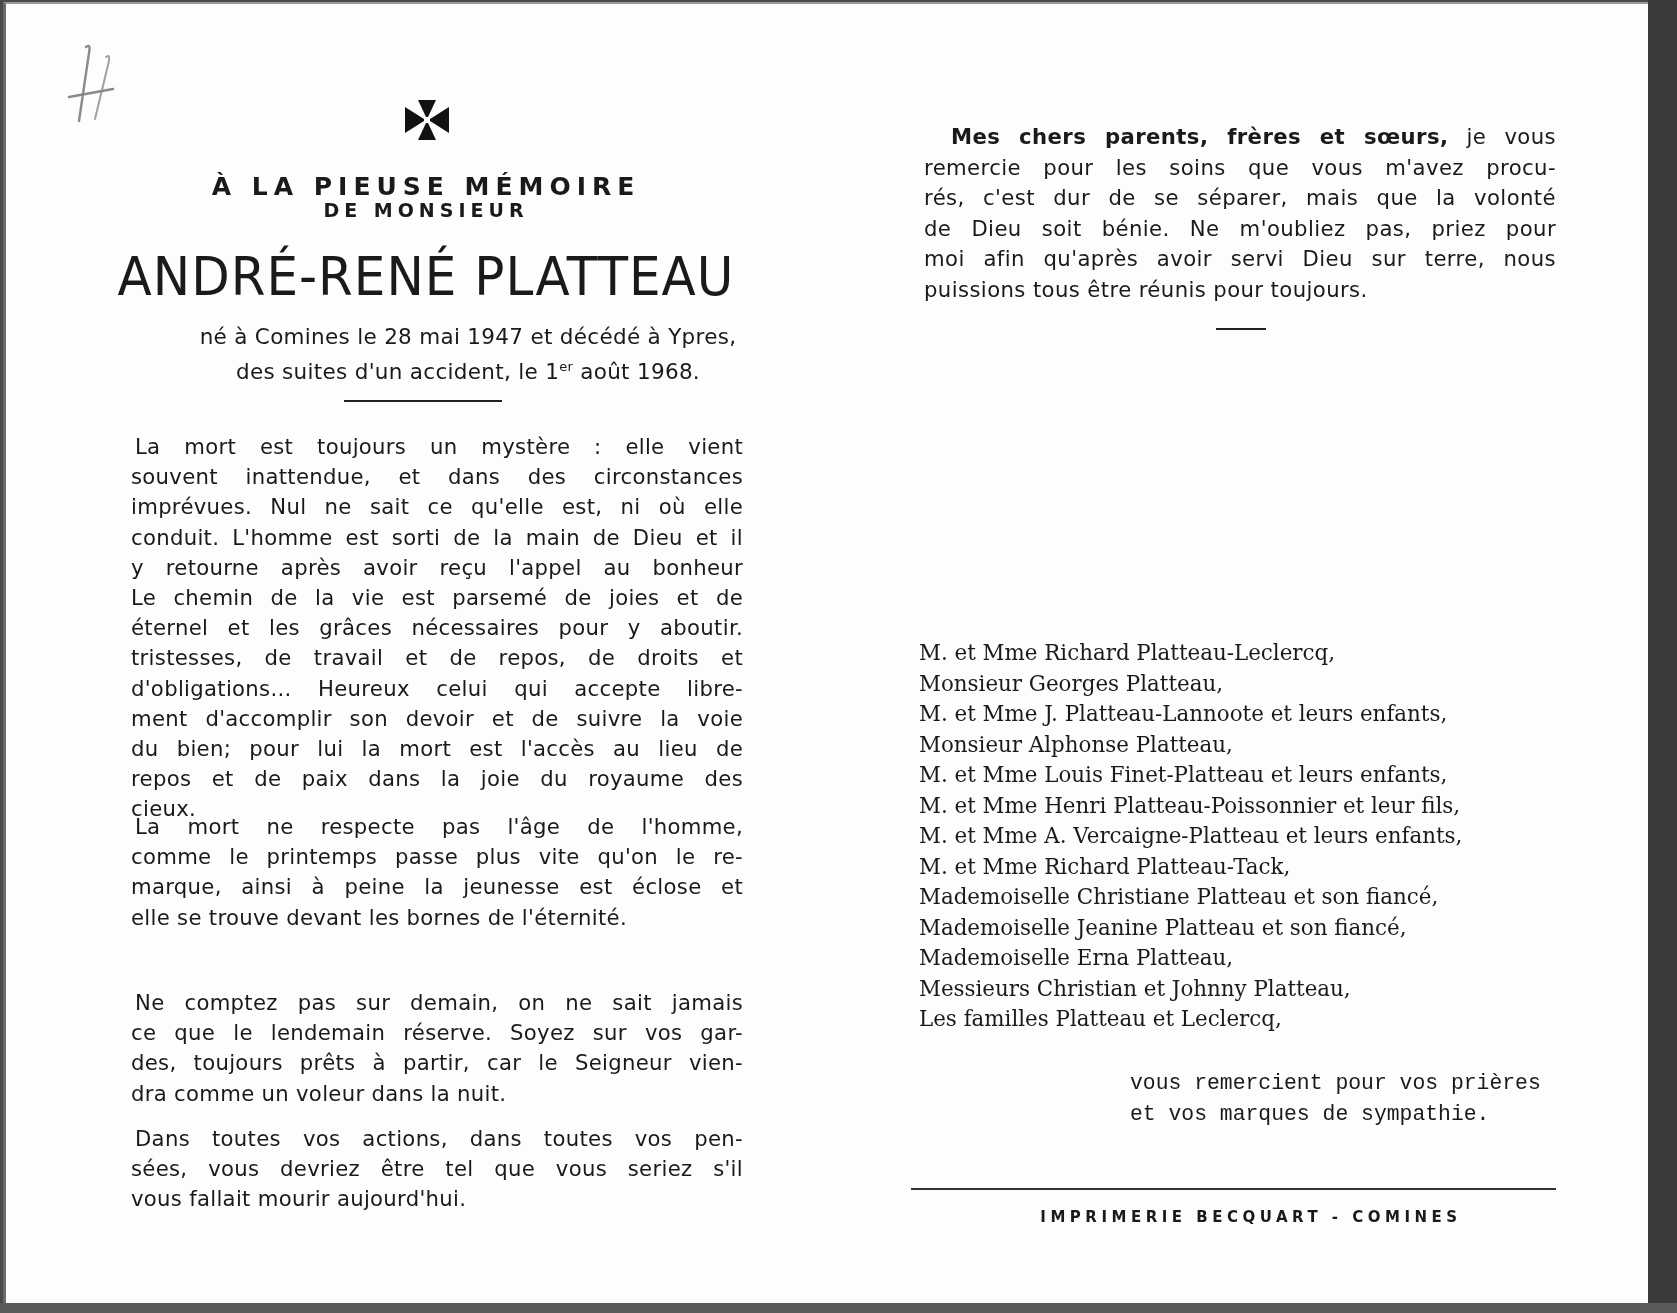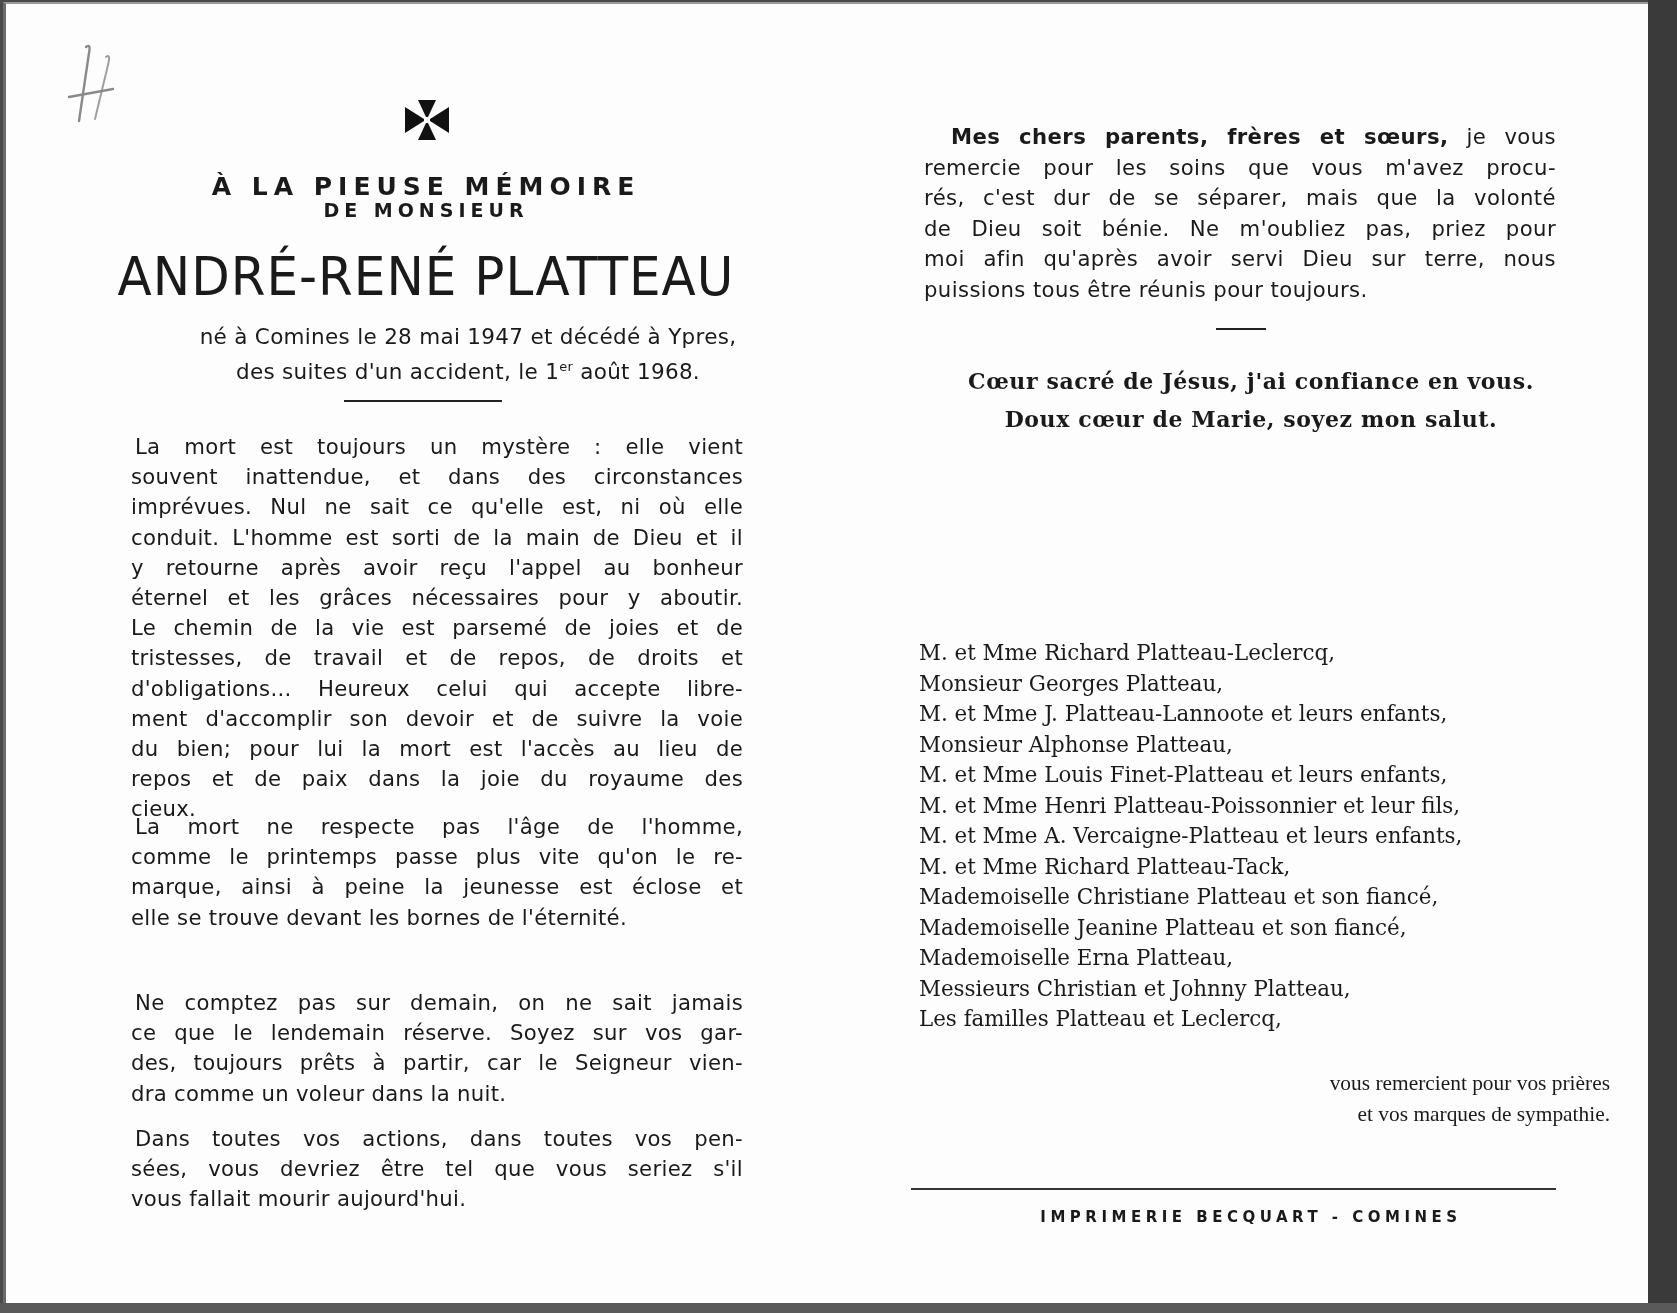--- a/index.html
+++ b/index.html
@@ -38,21 +38,21 @@
     .right-block { position: absolute; left: 918px; width: 632px; font-size: 21.2px; line-height: 30.5px; letter-spacing: 0.4px; }
     .right-block .line { display: block; text-align: justify; text-align-last: justify; white-space: nowrap; }
     .right-block .line.last { text-align-last: left; }
     .bold { font-weight: 700; }
 
     .gothic { position: absolute; left: 880px; width: 730px; text-align: center; font-family: "DejaVu Serif", serif; font-weight: 700; font-size: 22px; letter-spacing: 0.6px; line-height: 38px; }
 
     .family { position: absolute; left: 913px; width: 680px; font-family: "DejaVu Serif", serif; font-size: 21.4px; line-height: 30.5px; }
     .family .line { display: block; white-space: nowrap; }
 
-    .thanks { position: absolute; left: 1124px; width: 480px; font-family: Liberation Serif, serif; font-size: 21.4px; line-height: 30.5px; text-align: right; }
+    .thanks { position: absolute; left: 1124px; width: 480px; font-family: Liberation Mono, monospace; font-size: 21.4px; line-height: 30.5px; }
     .thanks .line { display: block; white-space: nowrap; }
 
     .long-rule { position: absolute; left: 905px; top: 1184px; width: 645px; height: 2px; background: #333; }
     .printer { position: absolute; left: 880px; width: 730px; top: 1204px; text-align: center; font-size: 15px; letter-spacing: 4.5px; font-weight: 600; }
   </style>
 </head>
 <body>
 
 <div class="edge-right"></div>
 <div class="edge-bottom"></div>
@@ -80,22 +80,22 @@
     <div><span>des suites d'un accident, le 1</span><sup>er</sup><span> août 1968.</span></div>
   </div>
   <div class="rule-short" style="left:338px; top:396px; width:158px;"></div>
 
   <div class="para-block" style="top:428px;">
     <span class="line" style="padding-left:4px">La mort est toujours un mystère : elle vient</span>
     <span class="line">souvent inattendue, et dans des circonstances</span>
     <span class="line">imprévues. Nul ne sait ce qu'elle est, ni où elle</span>
     <span class="line">conduit. L'homme est sorti de la main de Dieu et il</span>
     <span class="line">y retourne après avoir reçu l'appel au bonheur</span>
+    <span class="line">Le chemin de la vie est parsemé de joies et de</span>
     <span class="line">éternel et les grâces nécessaires pour y aboutir.</span>
-    <span class="line">Le chemin de la vie est parsemé de joies et de</span>
     <span class="line">tristesses, de travail et de repos, de droits et</span>
     <span class="line">d'obligations... Heureux celui qui accepte libre-</span>
     <span class="line">ment d'accomplir son devoir et de suivre la voie</span>
     <span class="line">du bien; pour lui la mort est l'accès au lieu de</span>
     <span class="line">repos et de paix dans la joie du royaume des</span>
     <span class="line last">cieux.</span>
   </div>
 
   <div class="para-block" style="top:808px;">
     <span class="line" style="padding-left:4px">La mort ne respecte pas l'âge de l'homme,</span>
@@ -120,24 +120,20 @@
   <div class="right-block" style="top:118px;">
     <span class="line" style="padding-left:27px"><span class="bold">Mes chers parents, frères et sœurs,</span><span> je vous</span></span>
     <span class="line">remercie pour les soins que vous m'avez procu-</span>
     <span class="line">rés, c'est dur de se séparer, mais que la volonté</span>
     <span class="line">de Dieu soit bénie. Ne m'oubliez pas, priez pour</span>
     <span class="line">moi afin qu'après avoir servi Dieu sur terre, nous</span>
     <span class="line last">puissions tous être réunis pour toujours.</span>
   </div>
   <div class="rule-short" style="left:1210px; top:324px; width:50px;"></div>
 
-  <div class="gothic" style="top:358px;">
-    <div>Cœur sacré de Jésus, j'ai confiance en vous.</div>
-    <div>Doux cœur de Marie, soyez mon salut.</div>
-  </div>
 
   <div class="family" style="top:634px;">
     <span class="line">M. et Mme Richard Platteau-Leclercq,</span>
     <span class="line">Monsieur Georges Platteau,</span>
     <span class="line">M. et Mme J. Platteau-Lannoote et leurs enfants,</span>
     <span class="line">Monsieur Alphonse Platteau,</span>
     <span class="line">M. et Mme Louis Finet-Platteau et leurs enfants,</span>
     <span class="line">M. et Mme Henri Platteau-Poissonnier et leur fils,</span>
     <span class="line">M. et Mme A. Vercaigne-Platteau et leurs enfants,</span>
     <span class="line">M. et Mme Richard Platteau-Tack,</span>

